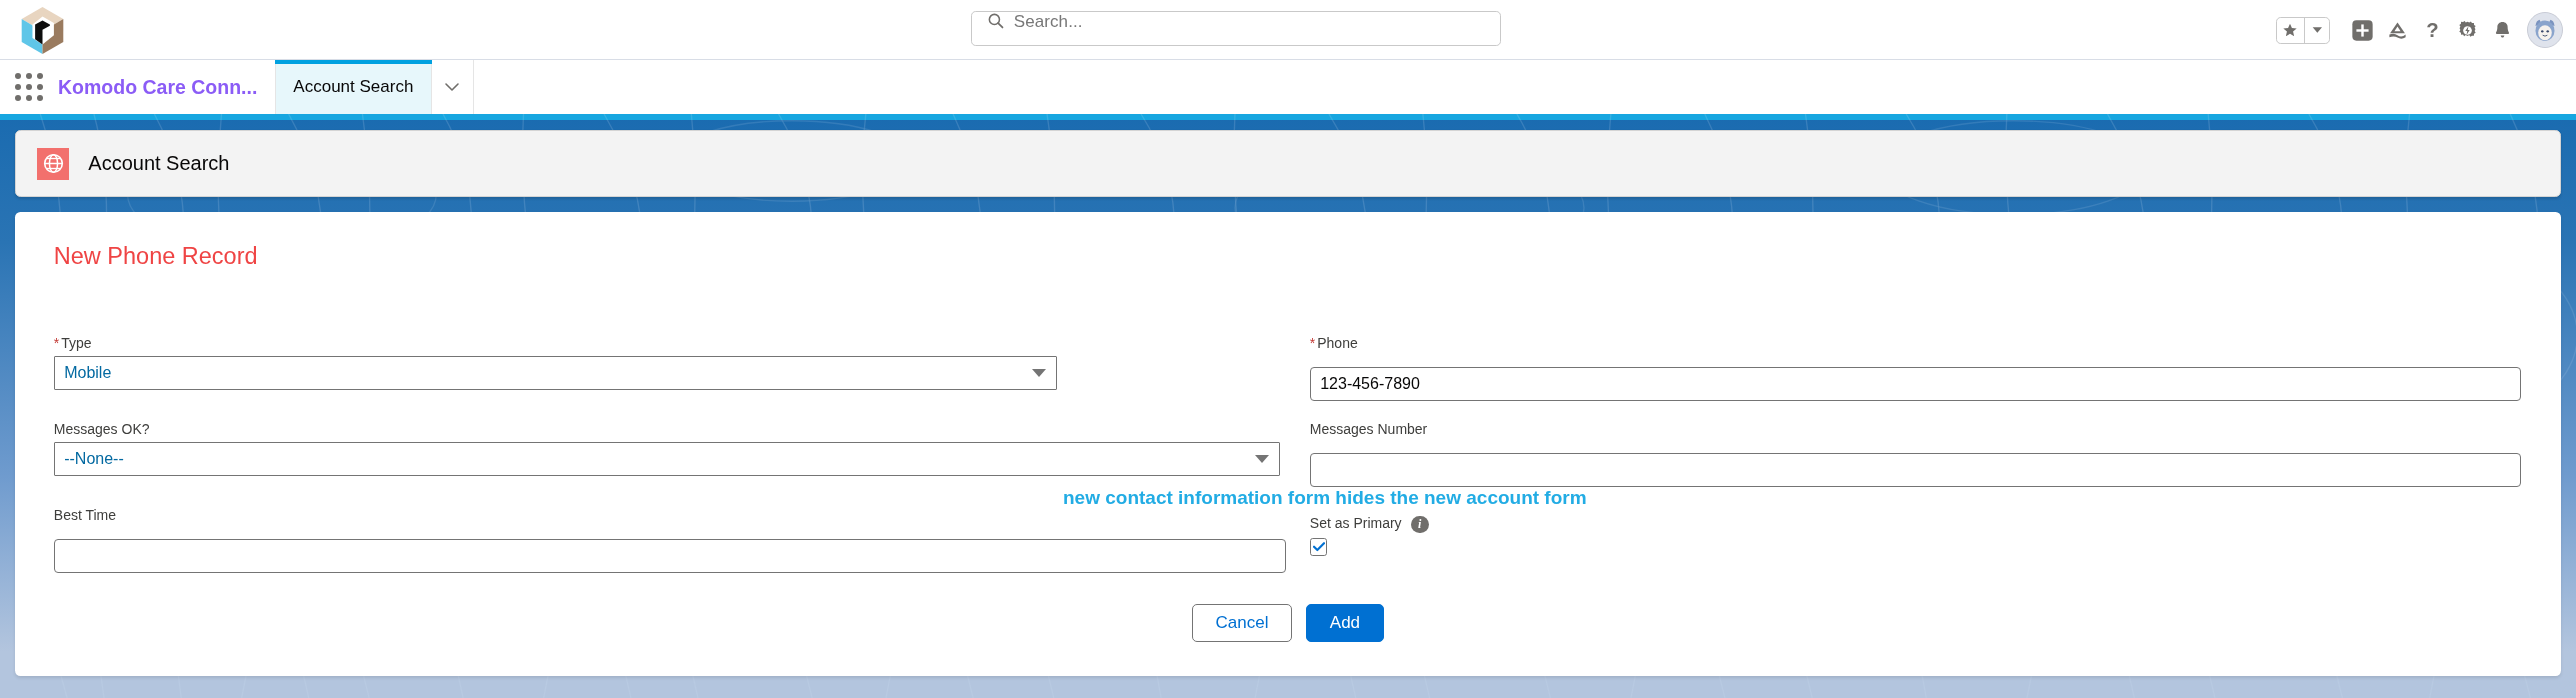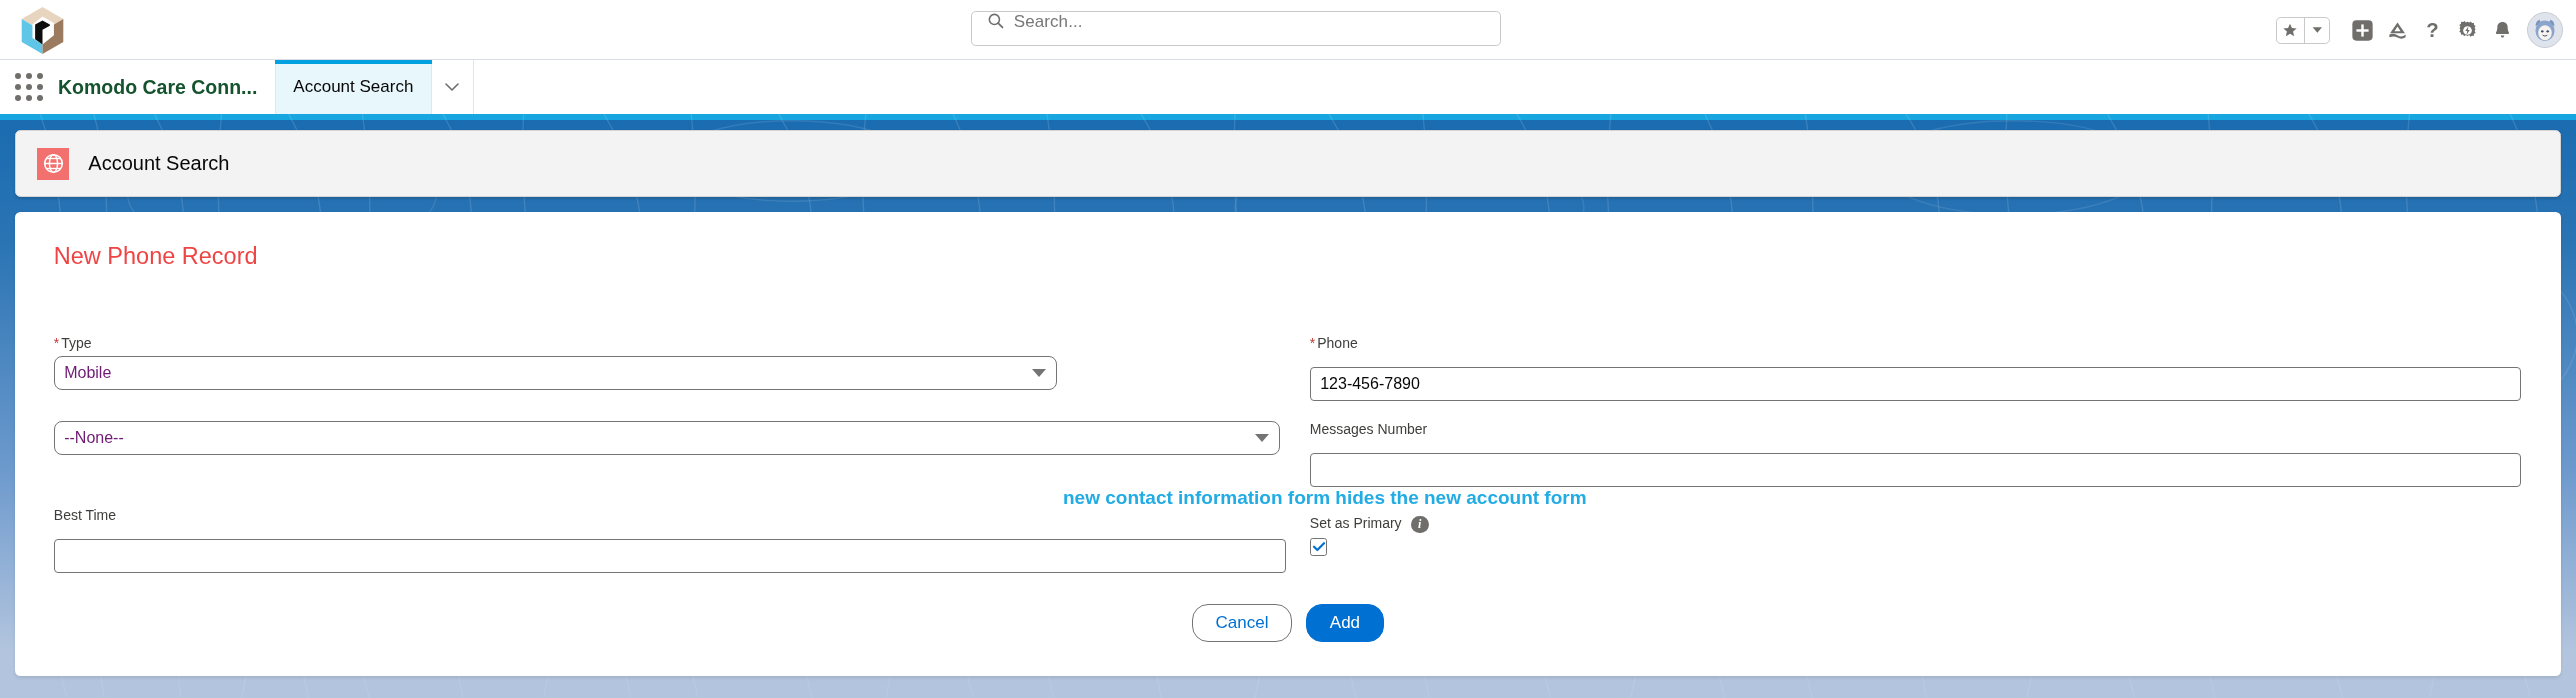--- a/index.html
+++ b/index.html
@@ -69,21 +69,21 @@
     width: 58px; display: flex; align-items: center; justify-content: center;
     flex: 0 0 auto;
   }
   .waffle-grid {
     display: grid; grid-template-columns: repeat(3, 6px);
     grid-template-rows: repeat(3, 6px); gap: 4.7px;
   }
   .waffle-grid i { width: 6px; height: 6px; background: #706e6b; border-radius: 50%; display:block; }
   .app-name {
     display: flex; align-items: center;
-    font-size: 19.5px; font-weight: 700; color: #14532d;
+    font-size: 19.5px; font-weight: 700; color: #8b5cf6;
     padding: 0 17.5px 0 0; white-space: nowrap;
     flex: 0 0 auto;
   }
   .nav-tabs { display: flex; align-items: stretch; flex: 0 0 auto; }
   .nav-tab {
     position: relative;
     min-width: 106px;
     padding: 0 17.5px;
     display: flex; align-items: center; justify-content: center;
     font-size: 17px; color: #080707;
@@ -170,25 +170,25 @@
   .input-box {
     width: 100%; height: 34px;
     border: 0.7px solid #747474; border-radius: 4px;
     background: #fff;
     display: flex; align-items: center;
     padding: 0 9.4px;
     font-size: 16px; color: #080707; margin-top: 16px;
   }
   .select-box {
     width: 100%; height: 34px;
-    border: 0.7px solid #747474; border-radius: 8px;
+    border: 0.7px solid #747474; border-radius: 1px;
     background: #fff;
     display: flex; align-items: center; justify-content: space-between;
     padding: 0 9.4px;
-    font-size: 16px; color: #701a75;
+    font-size: 16px; color: #0369a1;
   }
   .sel-caret {
     width: 0; height: 0;
     border-left: 7.4px solid transparent;
     border-right: 7.4px solid transparent;
     border-top: 8.7px solid #747474;
   }
 
   .checkbox-row { display: flex; align-items: center; }
   .checkbox {
@@ -204,21 +204,21 @@
     font-size: 12px; font-weight: 700; font-style: italic;
     vertical-align: middle; margin-left: 9.4px;
     font-family: "Liberation Serif", serif;
   }
 
   .btn-row {
     position: absolute; left: 0; top: 392px; width: 100%;
     display: flex; justify-content: center; align-items: center; gap: 13.4px;
   }
   .btn {
-    height: 38px; border-radius: 16px;
+    height: 38px; border-radius: 5px;
     display: flex; align-items: center; justify-content: center;
     font-size: 17px; cursor: pointer;
     padding: 0 23px;
   }
   .btn-cancel {
     background: #fff; border: 1.3px solid #747474; color: #0070d2;
     min-width: 89px;
   }
   .btn-add {
     background: #0070d2; border: 1.3px solid #0070d2; color: #ffffff;
@@ -426,20 +426,21 @@
       </div>
 
       <div class="field" style="left:1295px; top:123px; width:1211px;">
         <label class="field-label"><span class="req-star">*</span><span>Phone</span></label>
         <div class="input-box">
           <span>123-456-7890</span>
         </div>
       </div>
 
       <div class="field" style="left:39px; top:209px; width:1226px;">
+        <label class="field-label"><span>Messages OK?</span></label>
         <div class="select-box">
           <span>--None--</span>
           <span class="sel-caret"></span>
         </div>
       </div>
 
       <div class="field" style="left:1295px; top:209px; width:1211px;">
         <label class="field-label"><span>Messages Number</span></label>
         <div class="input-box">
           <span></span>

